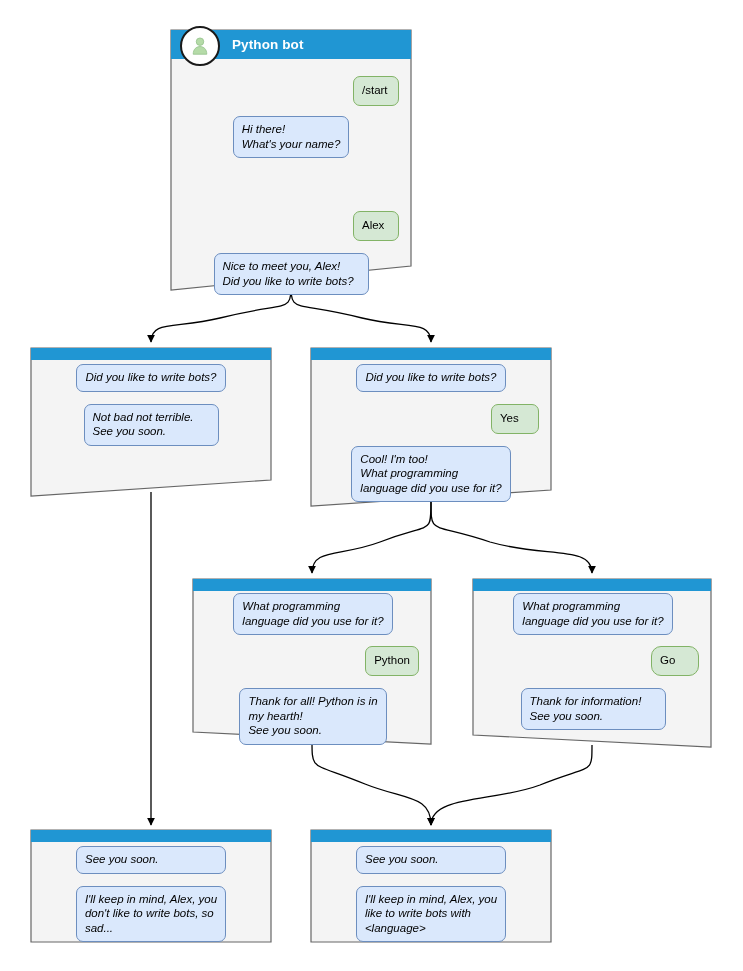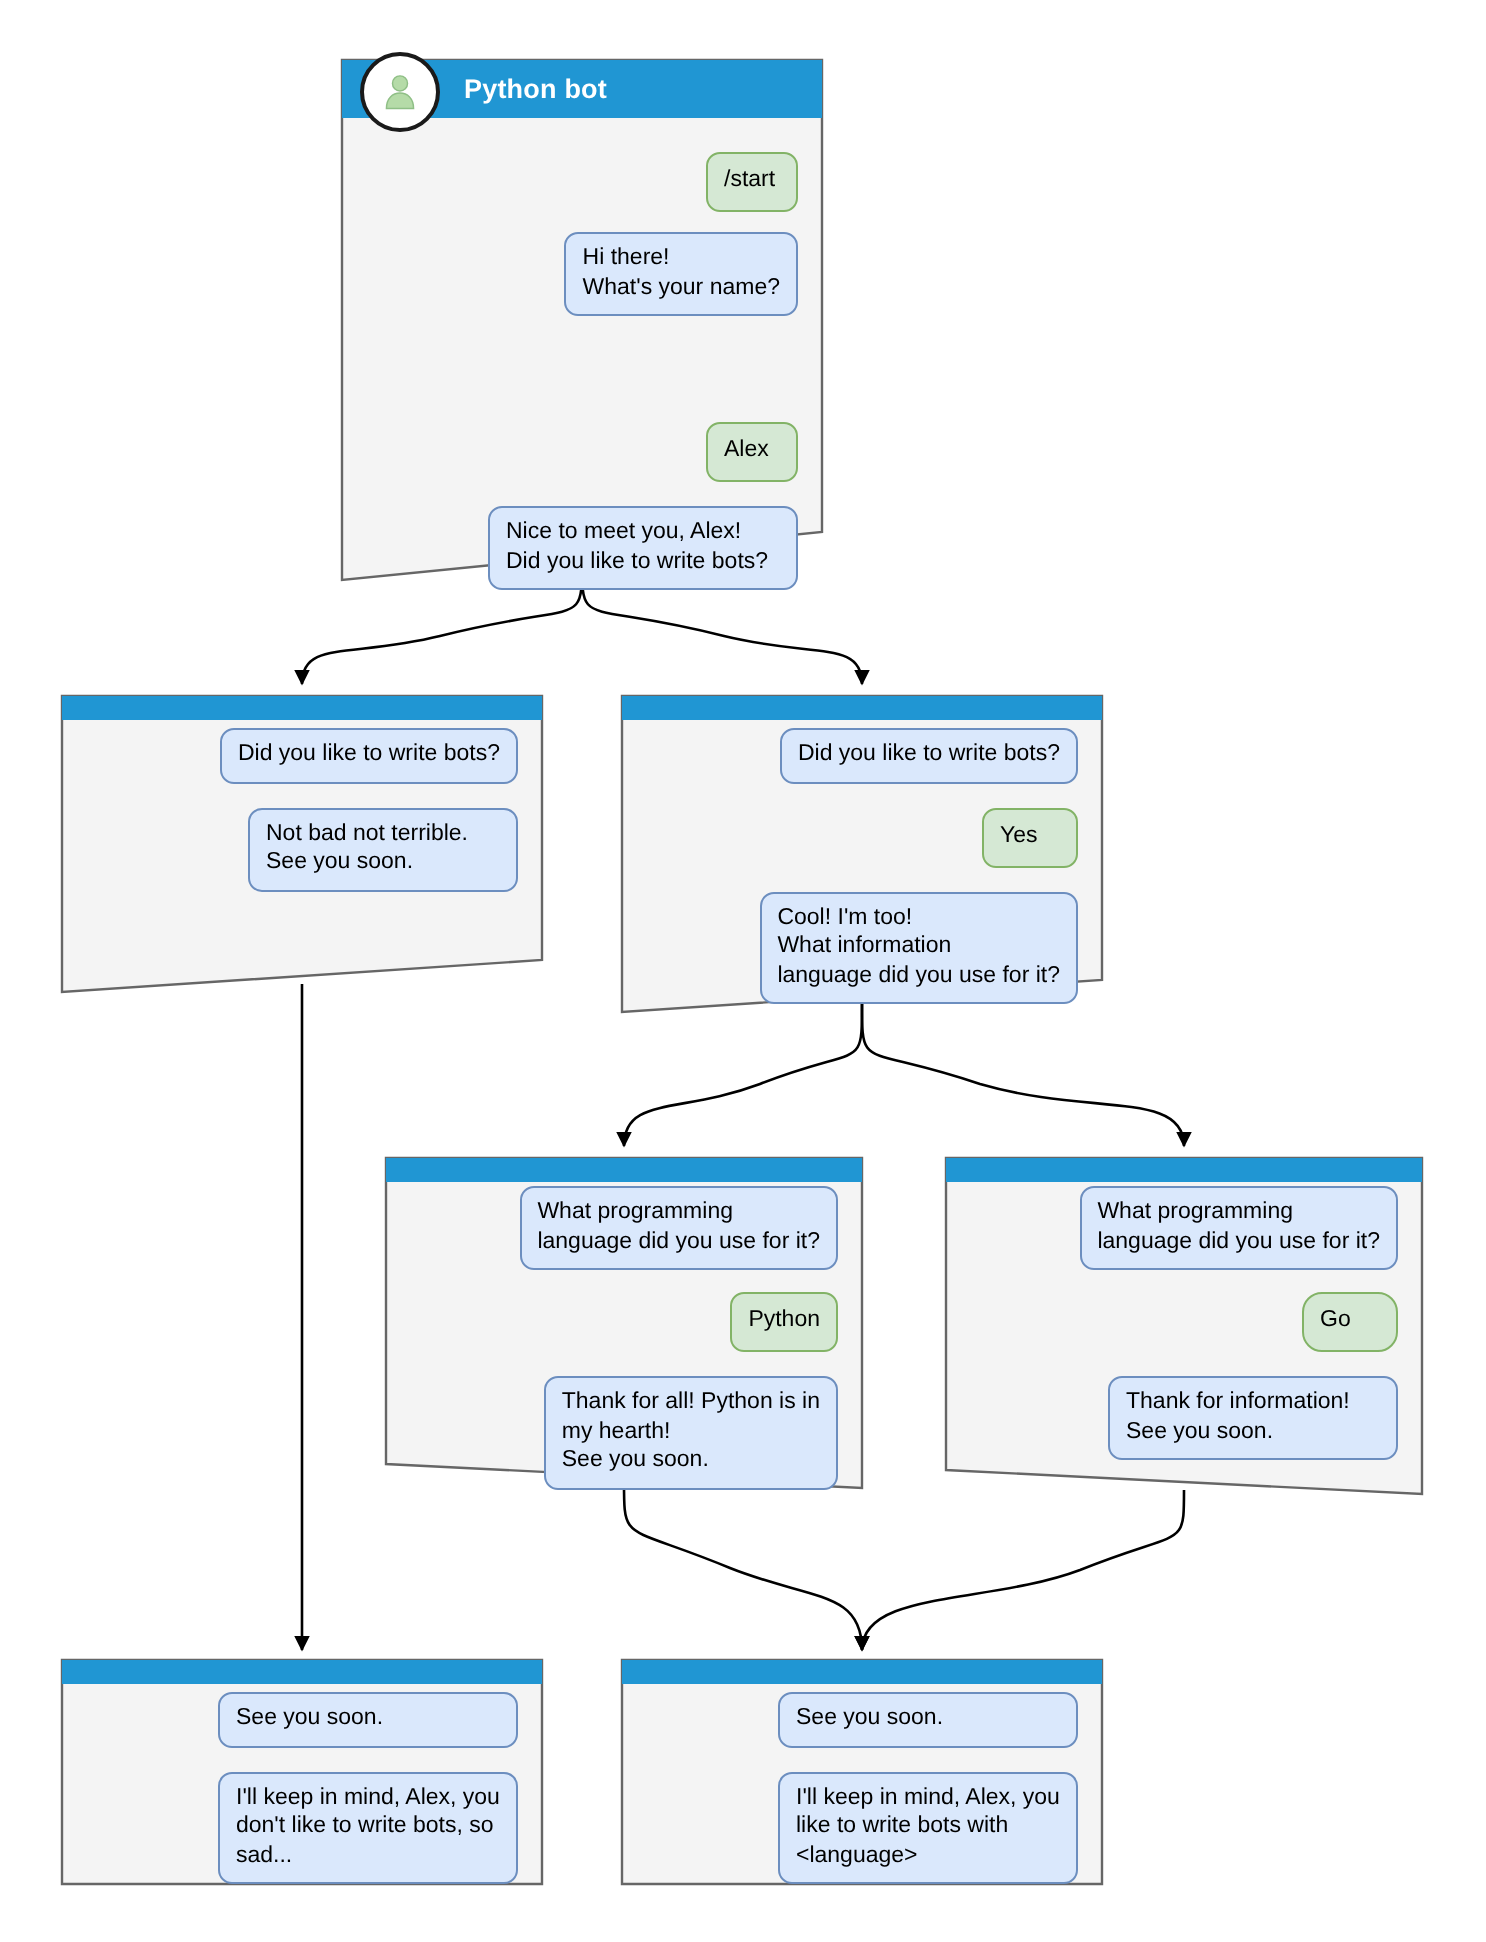--- a/index.html
+++ b/index.html
@@ -92,21 +92,21 @@
     position: absolute;
     left: 0;
     right: 0;
     display: flex;
     flex-direction: column;
   }
   .row {
     display: flex;
     padding: 0 12px;
   }
-  .row.left  { justify-content: flex-end; }
+  .row.left  { justify-content: center; font-style: italic; }
   .row.right { justify-content: flex-end; }
 
   .bubble {
     border-radius: 7px;
     padding: 5px 8px 6px 8px;
     font-size: 11.5px;
     line-height: 14.5px;
     color: #000000;
     white-space: pre-line;
     box-sizing: border-box;
@@ -211,21 +211,21 @@
     <div class="card-inner">
       <div class="msgs" style="top:18px; left:5px; right:5px;">
         <div class="row left" style="margin-top:2px;">
           <div class="bubble bot">Did you like to write bots?</div>
         </div>
         <div class="row right" style="margin-top:12px;">
           <div class="bubble user" style="min-width:48px; min-height:30px; display:flex; align-items:center;">Yes</div>
         </div>
         <div class="row left" style="margin-top:12px;">
           <div class="bubble bot" style="min-width:150px;">Cool! I'm too!
-What information
+What programming
 language did you use for it?</div>
         </div>
       </div>
     </div>
   </div>
 
   <div class="card" style="left:188px; top:575px; width:248px; height:175px;">
     <svg class="card-shape" viewBox="0 0 248 175">
       <polygon points="5,4 243,4 243,169 5,157" fill="#f4f4f4" stroke="#666666" stroke-width="1.2"></polygon>
       <polygon points="5,4 243,4 243,16 5,16" fill="#2096d3" stroke="none"></polygon>

